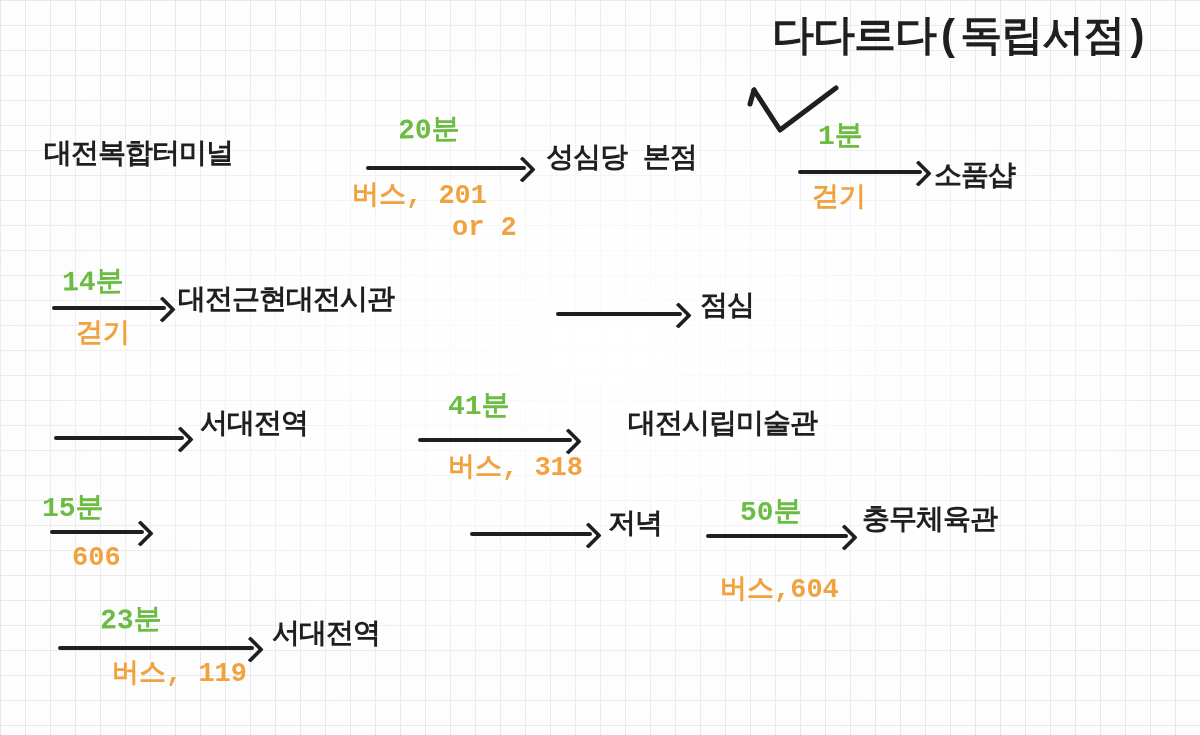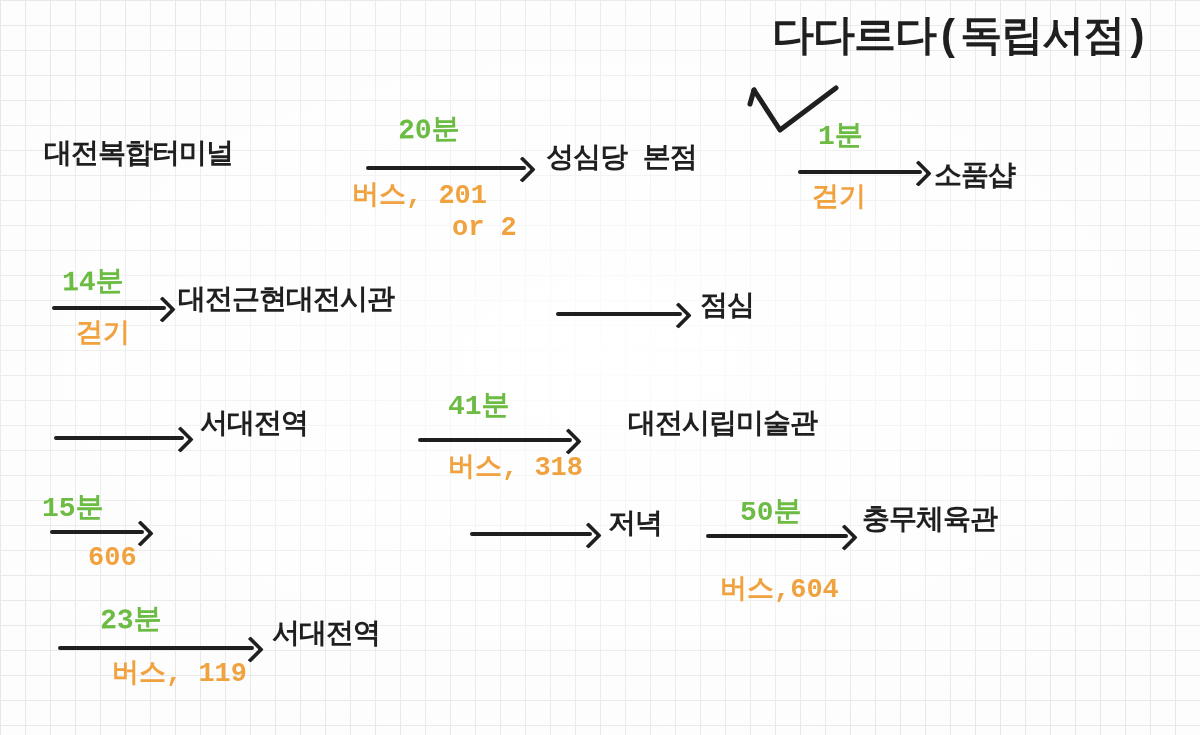--- a/index.html
+++ b/index.html
@@ -85,21 +85,21 @@
 
   <div class="arrow" style="left:54px; top:436px; width:130px;"></div>
   <div class="t place" style="left:200px; top:410px;">서대전역</div>
   <div class="t time" style="left:448px; top:392px;">41분</div>
   <div class="arrow" style="left:418px; top:438px; width:154px;"></div>
   <div class="t mode" style="left:424px; top:454px;margin-left:24px;">버스, 318</div>
   <div class="t place" style="left:628px; top:410px;text-align:right;">대전시립미술관</div>
 
   <div class="t time" style="left:42px; top:494px;">15분</div>
   <div class="arrow" style="left:50px; top:530px; width:94px;"></div>
-  <div class="t mode" style="left:88px; top:544px;text-align:right;">606</div>
+  <div class="t mode" style="left:72px; top:544px;text-align:right;">606</div>
   <div class="arrow" style="left:470px; top:532px; width:122px;"></div>
   <div class="t place" style="left:608px; top:510px;">저녁</div>
   <div class="t time" style="left:740px; top:498px;text-align:right;">50분</div>
   <div class="arrow" style="left:706px; top:534px; width:142px;"></div>
   <div class="t mode" style="left:720px; top:576px;">버스,604</div>
   <div class="t place" style="left:862px; top:506px;">충무체육관</div>
 
   <div class="t time tilt-1" style="left:100px; top:606px;">23분</div>
   <div class="arrow" style="left:58px; top:646px; width:196px;"></div>
   <div class="t mode" style="left:82px; top:660px;margin-left:30px;">버스, 119</div>

